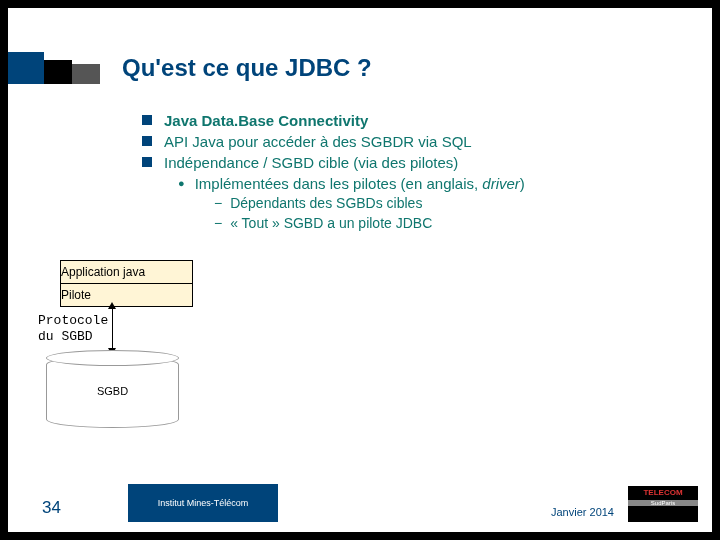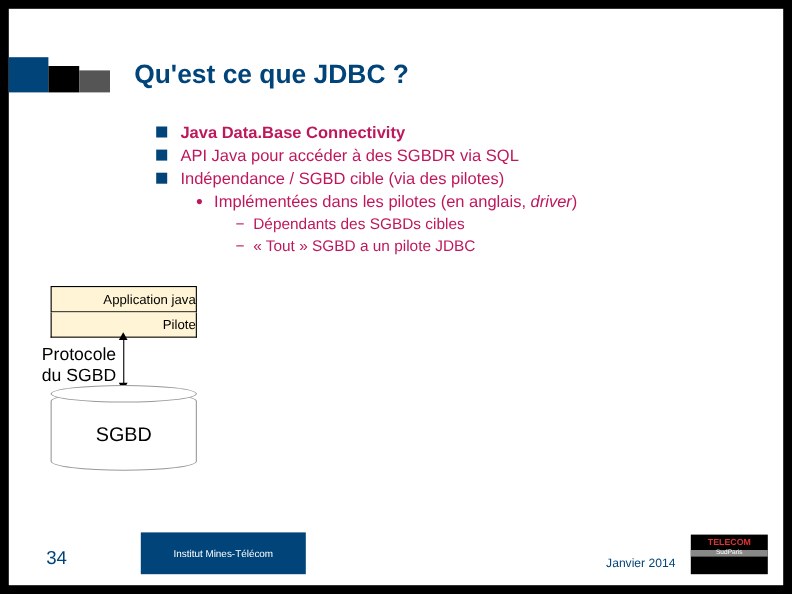--- a/index.html
+++ b/index.html
@@ -39,21 +39,21 @@
     font-size: 24px;
     font-weight: bold;
     color: #00447a;
   }
   .content {
     position: absolute;
     top: 102px;
     left: 134px;
     right: 20px;
     font-size: 15px;
-    color: #be185d;
+    color: #0f766e;
     line-height: 1.4;
   }
   .bullet-sq {
     display: flex;
     align-items: flex-start;
   }
   .bullet-sq::before {
     content: '';
     display: inline-block;
     width: 10px;
@@ -88,25 +88,25 @@
 
   .diagram {
     position: absolute;
     left: 30px;
     top: 252px;
     width: 150px;
   }
   .box {
     border: 1px solid #000;
     background: #fff5d6;
-    text-align: right;
+    text-align: left;
     font-size: 12px;
     padding: 4px 0;
     width: 133px;
-    margin-left: 8px;
+    margin-left: 22px;
   }
   .box.app { }
   .box.pilot { border-top: none; }
   .conn-line {
     position: absolute;
     left: 74px;
     top: 44px;
     width: 0;
     height: 50px;
     border-left: 1px solid #000;
@@ -126,23 +126,24 @@
     top: 88px;
     width: 0; height: 0;
     border-left: 4px solid transparent;
     border-right: 4px solid transparent;
     border-top: 7px solid #000;
   }
   .proto-label {
     position: absolute;
     left: 0px;
     top: 53px;
-    font-size: 16px;
+    font-size: 13px;
     text-align: left;
     line-height: 1.2;
+    font-family: Liberation Mono, monospace;
   }
   .cylinder {
     position: absolute;
     left: 8px;
     top: 96px;
     width: 133px;
     height: 72px;
     border: 1px solid #999;
     border-radius: 50% / 12%;
     background: #fff;
@@ -157,21 +158,21 @@
     border: 1px solid #999;
     border-radius: 50%;
     background: #fff;
   }
   .cyl-label {
     position: absolute;
     top: 125px;
     left: 8px;
     width: 133px;
     text-align: center;
-    font-size: 18px;
+    font-size: 11px;
   }
 
   .footer {
     position: absolute;
     bottom: 10px;
     left: 0;
     right: 0;
     height: 24px;
   }
   .pagenum {

